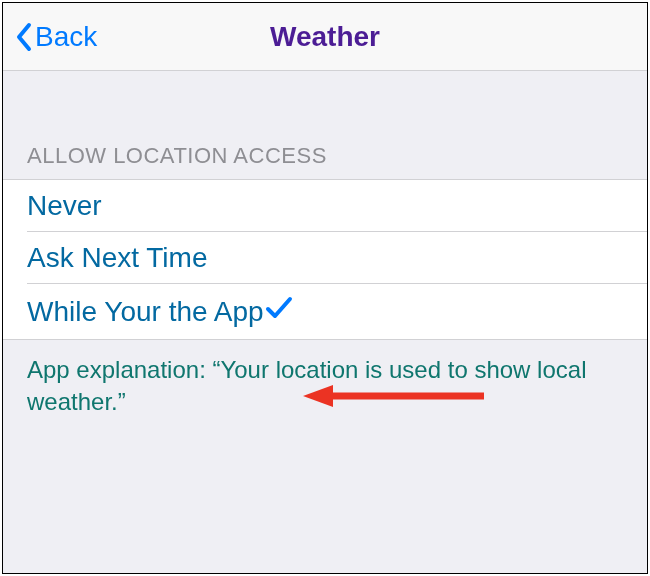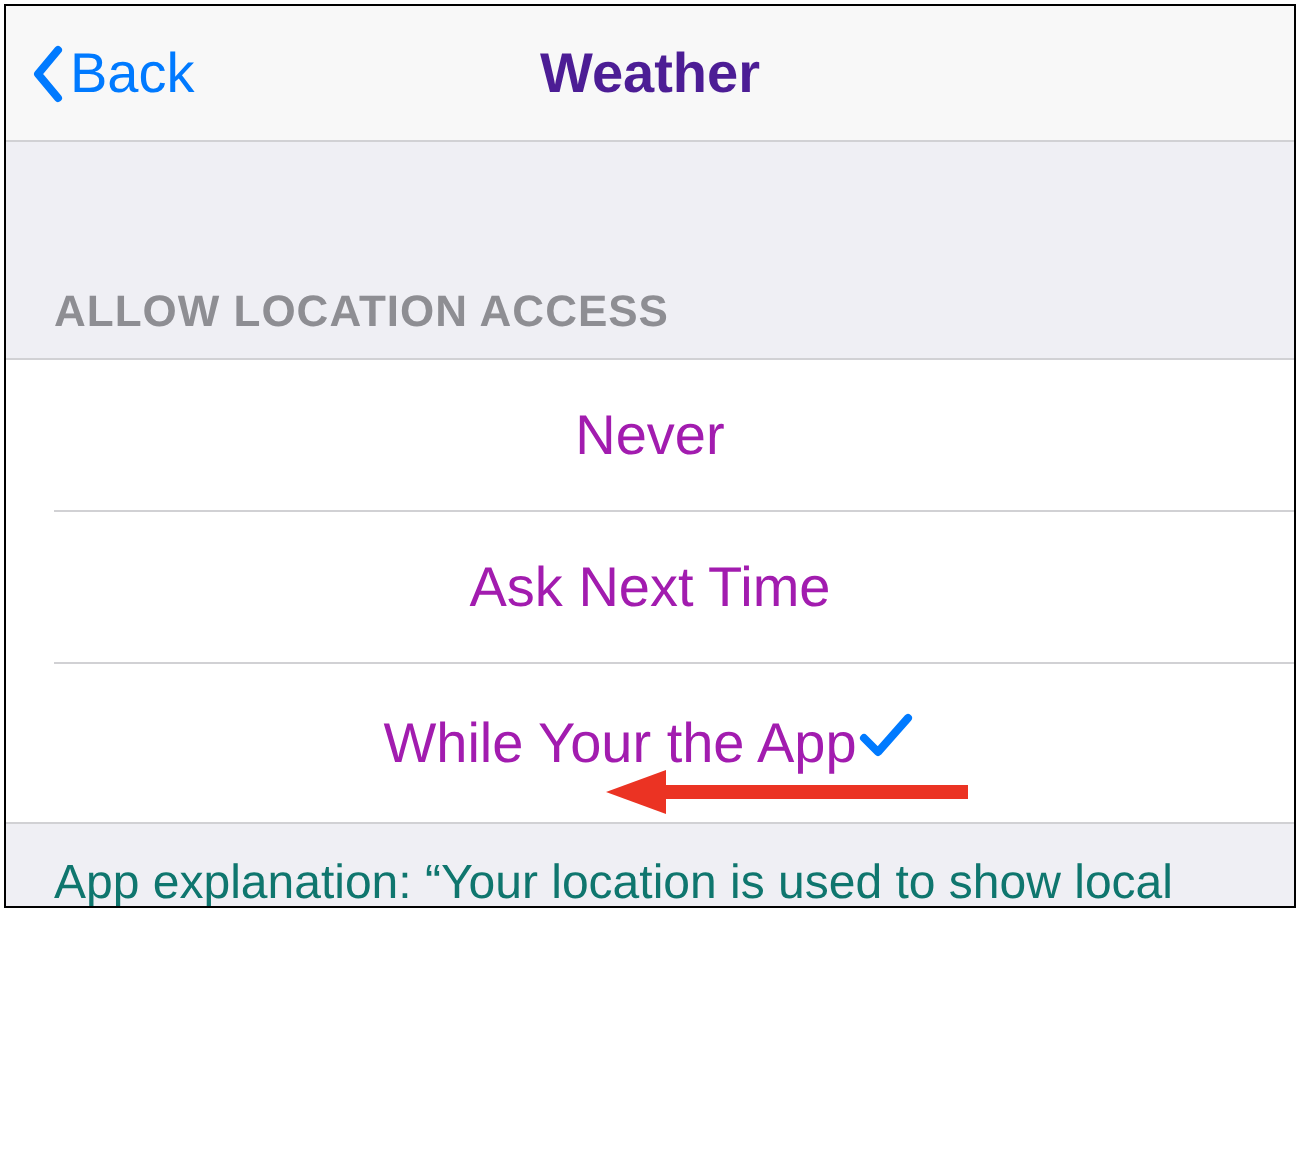--- a/index.html
+++ b/index.html
@@ -9,21 +9,21 @@
       font-family: -apple-system, BlinkMacSystemFont, "Helvetica Neue", Arial, sans-serif;
     }
     body {
       width: 650px;
       height: 576px;
       background: #fff;
       position: relative;
     }
     .container {
       width: 646px;
-      height: 452px;
+      height: 572px;
       margin: 2px;
       border: 1px solid #000;
       background: #efeff4;
       overflow: hidden;
       position: relative;
     }
     .nav-bar {
       background: #f8f8f8;
       height: 68px;
       border-bottom: 1px solid #d1d1d4;
@@ -47,36 +47,36 @@
       position: absolute;
       left: 50%;
       transform: translateX(-50%);
       font-size: 28px;
       font-weight: 600;
       color: #4c1d95;
     }
     .section-header {
       padding: 72px 24px 10px 24px;
       font-size: 22px;
-      font-weight: 700;
+      font-weight: 400;
       color: #8e8e93;
       letter-spacing: 0.5px;
     }
     .list {
       background: #fff;
       border-top: 1px solid #d1d1d4;
       border-bottom: 1px solid #d1d1d4;
     }
     .list-item {
       display: flex;
       align-items: center;
-      justify-content: center;
-      padding: 22px 24px;
+      justify-content: flex-start;
+      padding: 10px 24px;
       font-size: 28px;
-      color: #a21caf;
+      color: #0369a1;
       cursor: pointer;
       position: relative;
     }
     .list-item:not(:last-child)::after {
       content: '';
       position: absolute;
       left: 24px;
       right: 0;
       bottom: 0;
       height: 1px;

